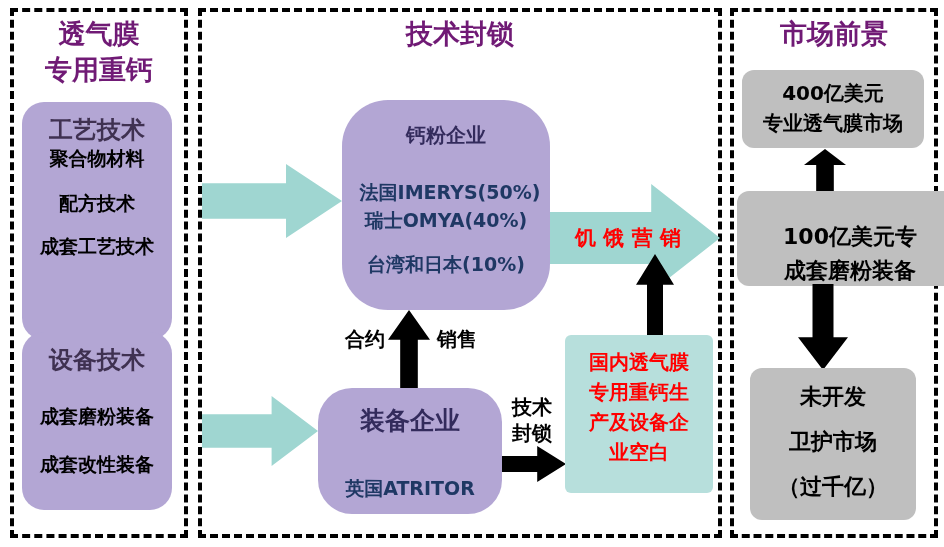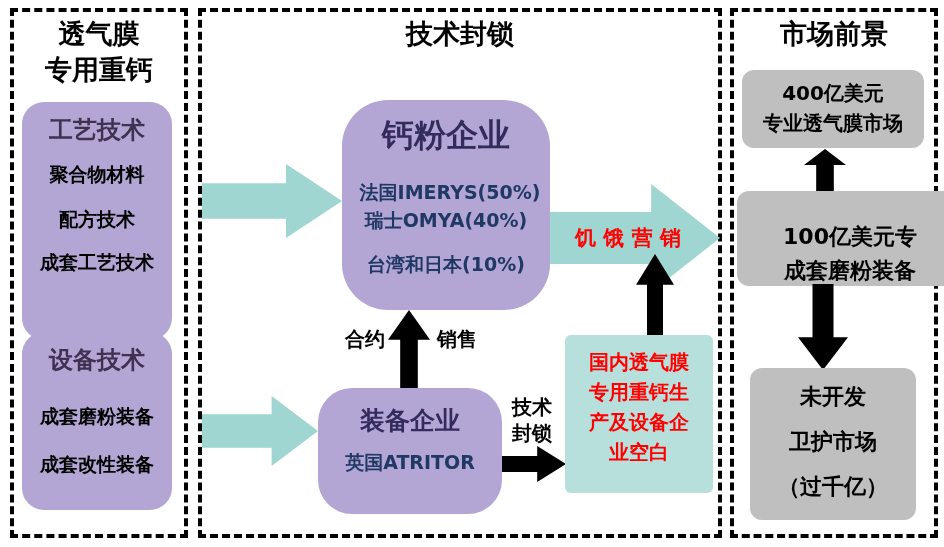--- a/index.html
+++ b/index.html
@@ -5,30 +5,30 @@
   html,body { margin:0; padding:0; background:#ffffff; }
   .canvas {
     position:relative; width:944px; height:547px; background:#ffffff;
     font-family:"DejaVu Sans", sans-serif; overflow:hidden;
   }
   .panel {
     position:absolute; border:4px dashed #000; box-sizing:border-box; background:#fff;
   }
   .panel-head {
     position:absolute; left:0; right:0; text-align:center;
-    color:#000000; font-weight:bold; font-size:27px; line-height:36px;
+    color:#701a75; font-weight:bold; font-size:27px; line-height:36px;
   }
   .purple-box {
     position:absolute; background:#B3A6D4; border-radius:22px;
     display:flex; flex-direction:column; align-items:center; box-sizing:border-box;
   }
   .big-radius { border-radius:46px; }
   .mid-radius { border-radius:34px; }
   .pb-title-left { color:#3F3151; font-size:24px; font-weight:bold; line-height:32px; }
-  .pb-title-mid  { color:#332B5C; font-size:32px; font-weight:bold; line-height:34px; }
+  .pb-title-mid  { color:#332B5C; font-size:20px; font-weight:bold; line-height:34px; }
   .pb-item-black { color:#000; font-size:19px; font-weight:bold; line-height:25px; }
   .pb-item-navy  { color:#1F3864; font-size:19px; font-weight:bold; line-height:24px; }
   .teal-fill { background:#9FD6D1; }
   .black-fill { background:#000; }
   .arw { position:absolute; }
   .arw-right { clip-path:polygon(0 26%, 60% 26%, 60% 0, 100% 50%, 60% 100%, 60% 74%, 0 74%); }
   .arw-right-thick { clip-path:polygon(0 28%, 55% 28%, 55% 0, 100% 50%, 55% 100%, 55% 72%, 0 72%); }
   .arw-up   { clip-path:polygon(50% 0, 100% 38%, 71% 38%, 71% 100%, 29% 100%, 29% 38%, 0 38%); }
   .arw-down { clip-path:polygon(50% 100%, 100% 62%, 71% 62%, 71% 0, 29% 0, 29% 62%, 0 62%); }
   .lbl { position:absolute; text-align:center; font-weight:bold; }
@@ -52,21 +52,21 @@
 
   <div class="panel" style="left:10px; top:8px; width:178px; height:530px;">
 
     <div class="panel-head" style="top:4px;">
       <div>透气膜</div>
       <div>专用重钙</div>
     </div>
 
     <div class="purple-box" style="left:8px; top:90px; width:150px; height:238px;">
       <div class="pb-title-left" style="margin-top:12px;">工艺技术</div>
-      <div class="pb-item-black" style="margin-top:16px;">聚合物材料</div>
+      <div class="pb-item-black" style="">聚合物材料</div>
       <div class="pb-item-black" style="margin-top:20px;">配方技术</div>
       <div class="pb-item-black" style="margin-top:18px;">成套工艺技术</div>
     </div>
 
     <div class="purple-box" style="left:8px; top:320px; width:150px; height:178px;">
       <div class="pb-title-left" style="margin-top:12px;">设备技术</div>
       <div class="pb-item-black" style="margin-top:28px;">成套磨粉装备</div>
       <div class="pb-item-black" style="margin-top:23px;">成套改性装备</div>
     </div>
   </div>
@@ -87,21 +87,21 @@
 
     <div class="arw arw-up black-fill z2" style="left:186px; top:298px; width:42px; height:78px;"></div>
     <div class="lbl lbl-black" style="left:138px; top:314px; width:50px; font-size:20px;">合约</div>
     <div class="lbl lbl-black" style="left:230px; top:314px; width:50px; font-size:20px;">销售</div>
 
     <div class="arw arw-right teal-fill z1" style="left:0; top:384px; width:116px; height:70px;"></div>
     <div class="lbl lbl-red" style="left:4px; top:404px; width:72px; font-size:23px;">垄断</div>
 
     <div class="purple-box mid-radius z2" style="left:116px; top:376px; width:184px; height:126px;">
       <div class="pb-title-mid" style="margin-top:16px; font-size:25px;">装备企业</div>
-      <div class="pb-item-navy" style="margin-top:12px;">英国ATRITOR</div>
+      <div class="pb-item-navy" style="margin-top:38px;">英国ATRITOR</div>
     </div>
 
     <div class="lbl lbl-black" style="left:300px; top:382px; width:60px; font-size:20px;font-family:Liberation Mono, monospace;">技术</div>
     <div class="lbl lbl-black" style="left:300px; top:408px; width:60px; font-size:20px;">封锁</div>
     <div class="arw arw-right-thick black-fill z2" style="left:300px; top:434px; width:64px; height:36px;"></div>
 
     <div class="teal-box z2" style="left:363px; top:323px; width:148px; height:158px;">
       <div>国内透气膜</div>
       <div>专用重钙生</div>
       <div>产及设备企</div>

